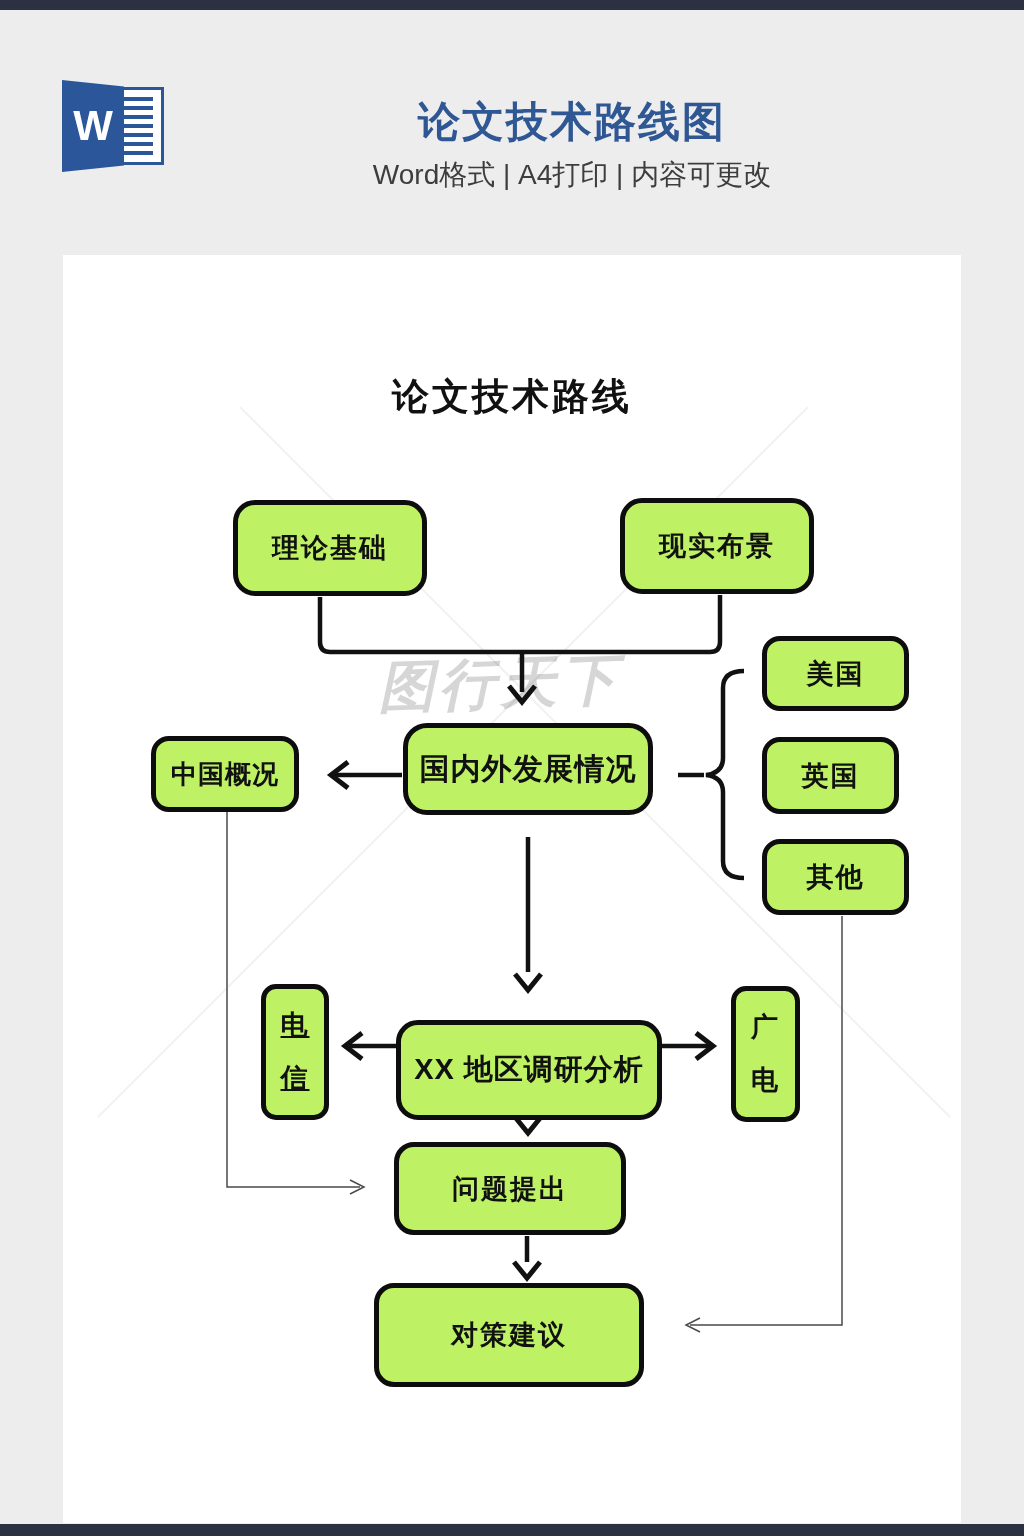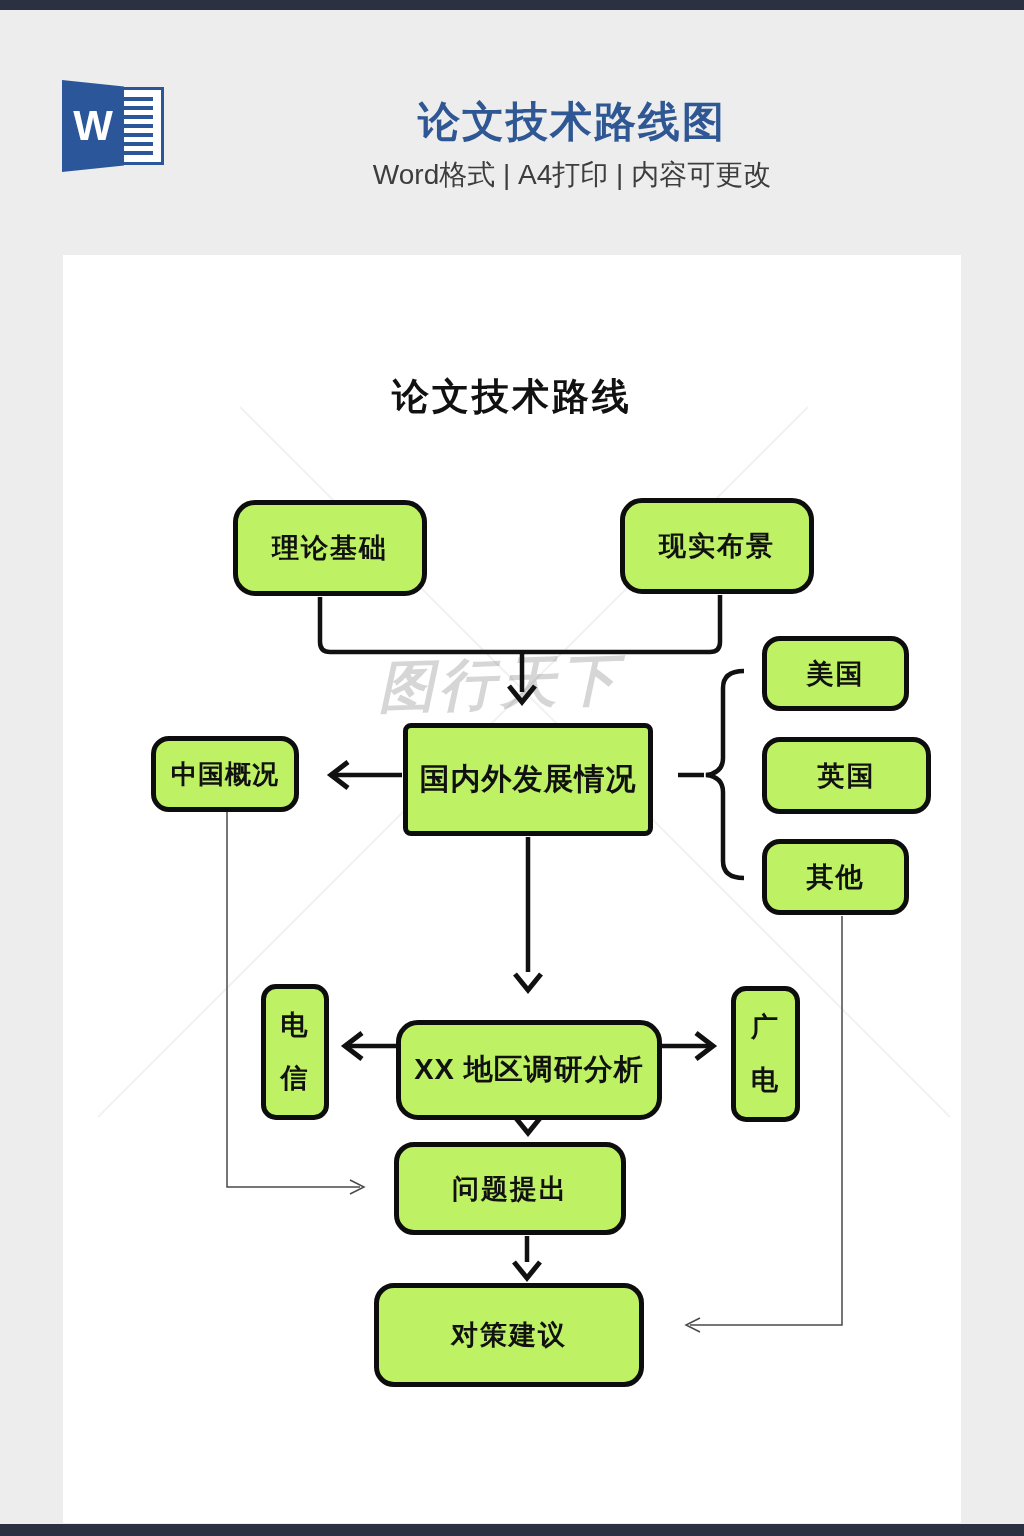--- a/index.html
+++ b/index.html
@@ -71,27 +71,27 @@
   
   .node {
     position:absolute; background:#bef264;
     border:5px solid #0d0d0d; border-radius:18px;
     display:flex; align-items:center; justify-content:center;
     font-weight:bold; color:#111; text-align:center;
     letter-spacing:2px;
   }
   .n-theory    { left:233px; top:500px; width:194px; height:96px;  font-size:27px; border-radius:22px; }
   .n-reality   { left:620px; top:498px; width:194px; height:96px;  font-size:27px; border-radius:22px; }
-  .n-dev       { left:403px; top:723px; width:250px; height:113px; font-size:30px; letter-spacing:1px; border-radius:8px; }
+  .n-dev       { left:403px; top:723px; width:250px; height:92px; font-size:30px; letter-spacing:1px; border-radius:24px; }
   .n-china     { left:151px; top:736px; width:148px; height:76px;  font-size:26px; letter-spacing:1px; }
   .n-usa       { left:762px; top:636px; width:147px; height:75px;  font-size:27px; }
-  .n-uk        { left:762px; top:737px; width:169px; height:77px;  font-size:27px; }
+  .n-uk        { left:762px; top:737px; width:137px; height:77px;  font-size:27px; }
   .n-other     { left:762px; top:839px; width:147px; height:76px;  font-size:27px; }
   .n-telecom   { left:261px; top:984px; width:68px;  height:136px; font-size:27px; line-height:1.95;
-                 word-break:break-all; padding:6px 14px; border-radius:15px; }
+                 word-break:break-all; padding:6px 14px; border-radius:15px;text-decoration:underline; }
   .n-region    { left:396px; top:1008px; width:266px; height:100px; font-size:29px; letter-spacing:1px; border-radius:22px;margin-top:12px; }
   .n-broadcast { left:731px; top:986px; width:69px;  height:136px; font-size:27px; line-height:1.95;
                  word-break:break-all; padding:0 14px; border-radius:15px; }
   .n-problem   { left:394px; top:1142px; width:232px; height:93px; font-size:27px; border-radius:20px; }
   .n-counter   { left:374px; top:1283px; width:270px; height:104px; font-size:27px; border-radius:20px; }
 </style>
 </head>
 <body>
 
 <div class="edge-bar top"></div>

